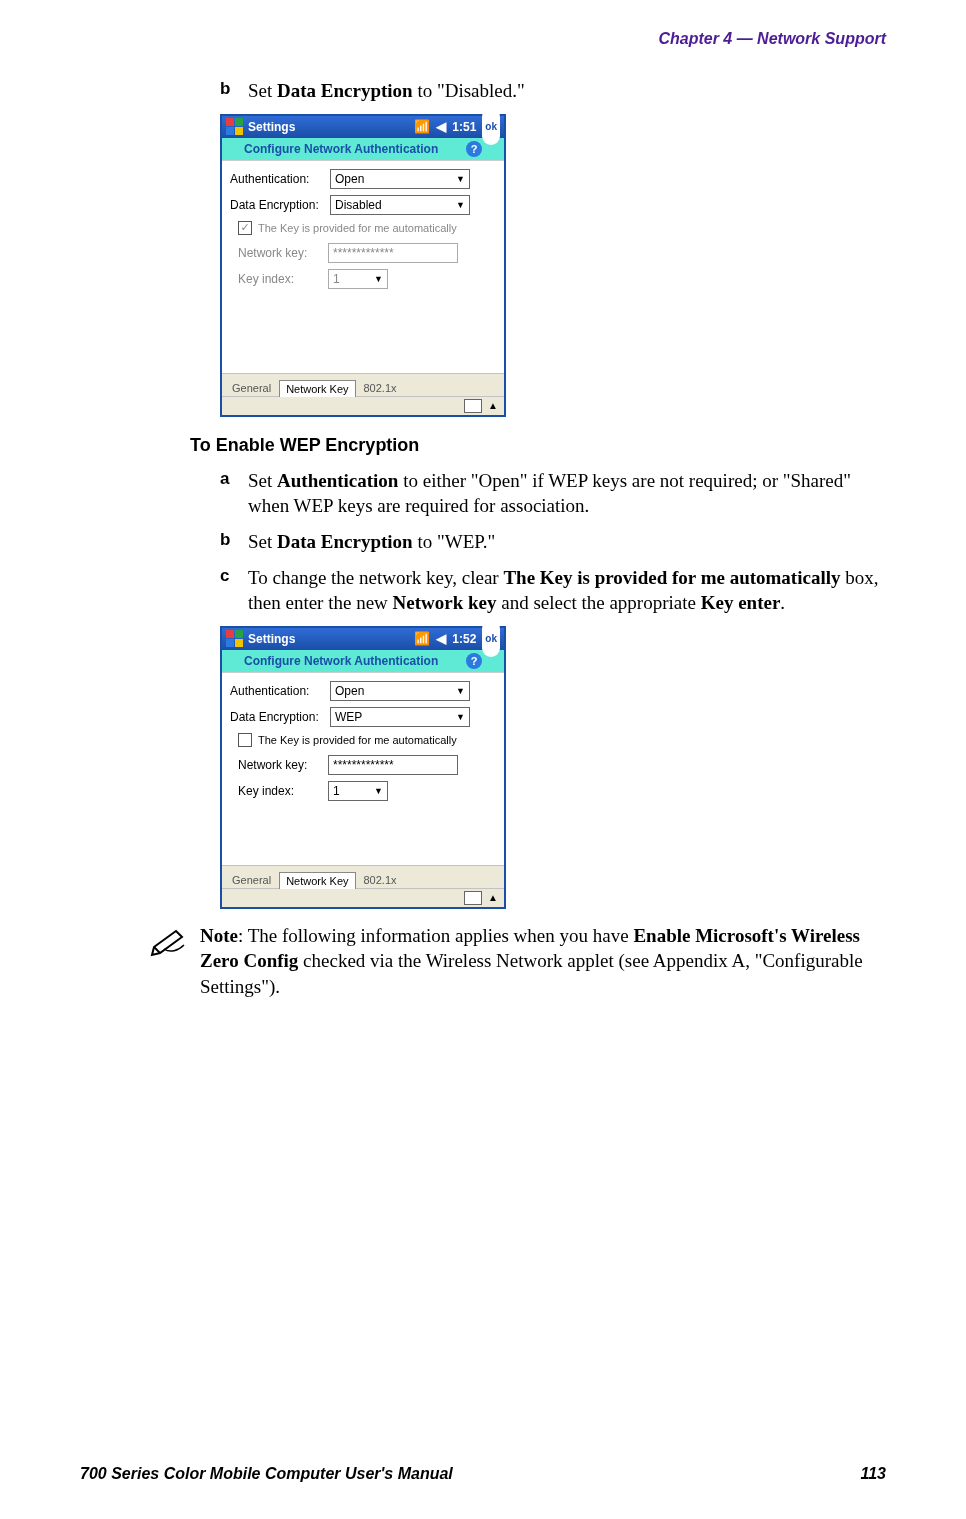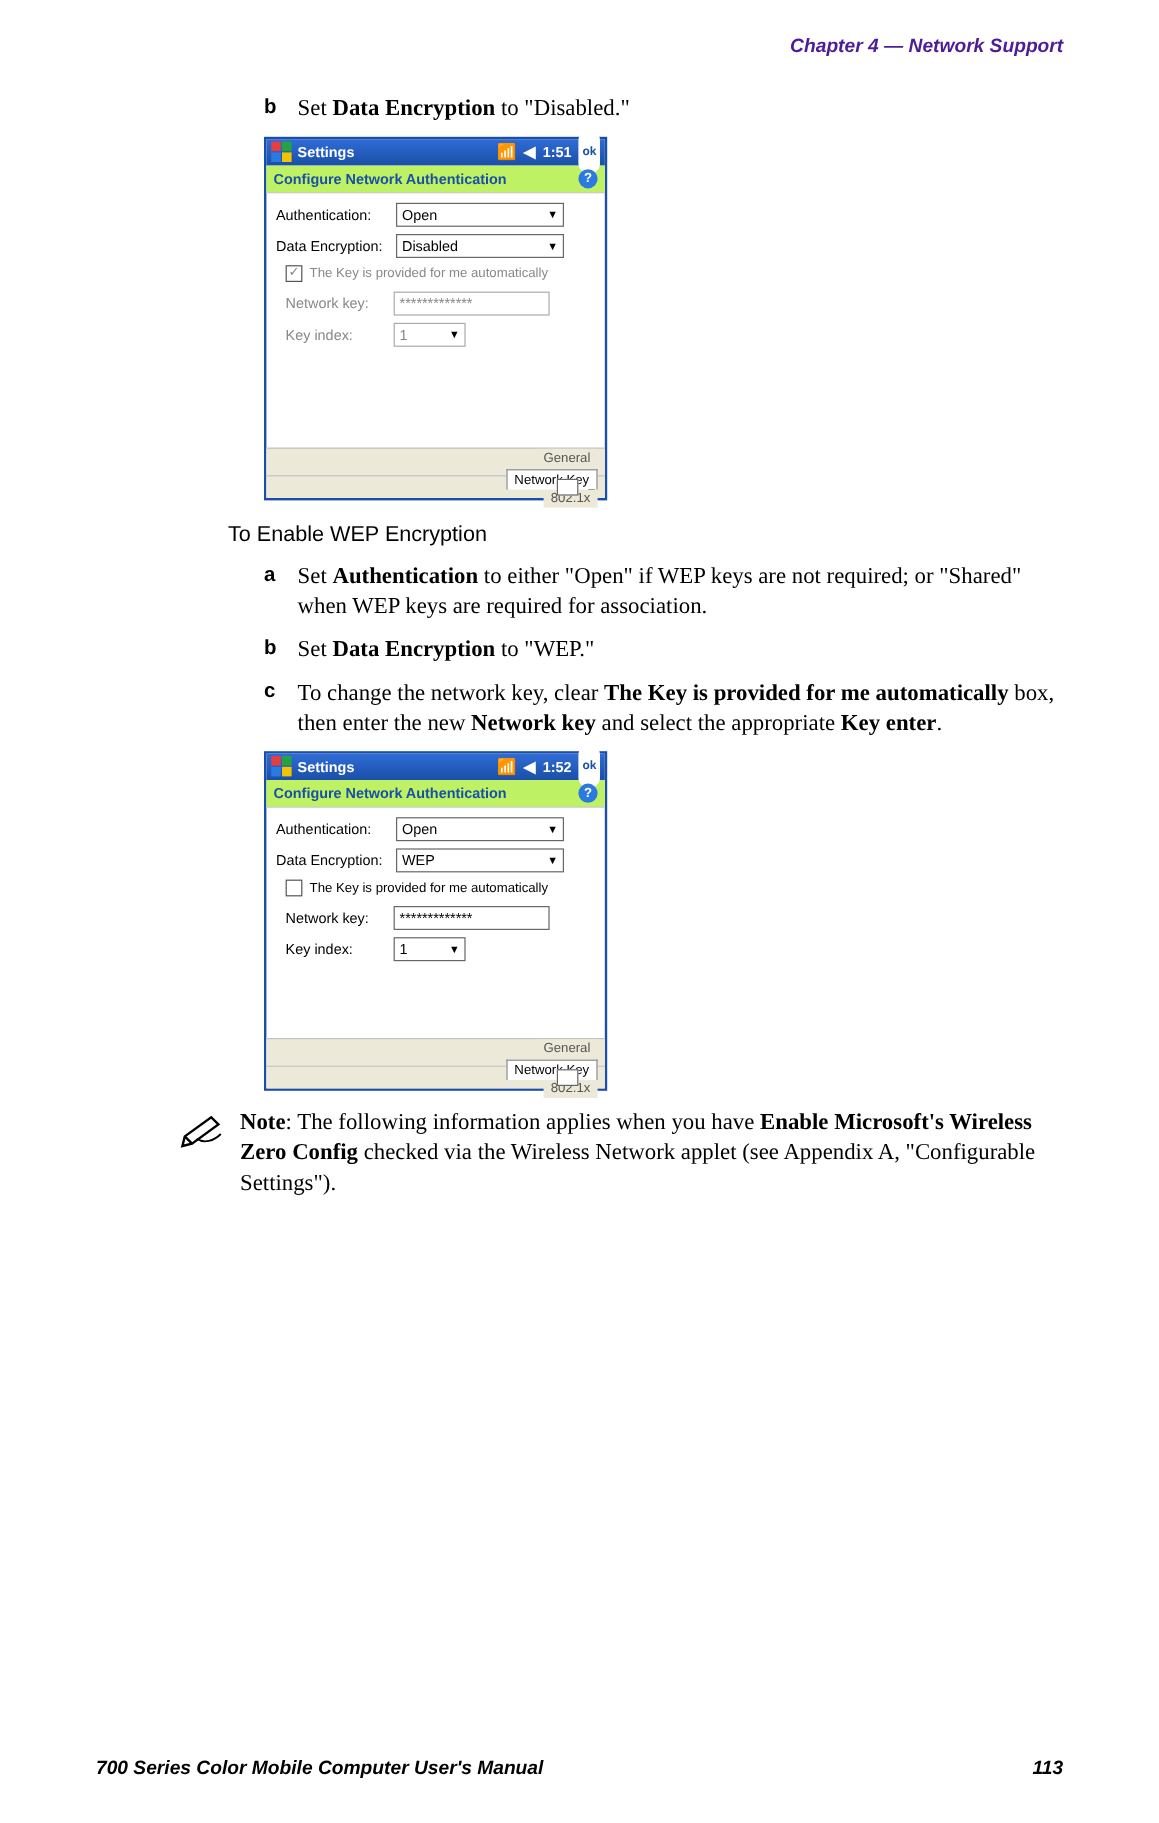--- a/index.html
+++ b/index.html
@@ -46,21 +46,21 @@
     font-size: 17px;
   }
   .list-text {
     flex: 1;
   }
   .bold {
     font-weight: bold;
   }
   .section-heading {
     font-family: Verdana, Geneva, sans-serif;
-    font-weight: normal;
+    font-weight: bold;
     font-size: 18px;
     margin-top: 18px;
     margin-bottom: 12px;
     margin-left: -30px;
   }
   
   .shot {
     width: 282px;
     margin: 8px 0 14px 0;
     font-family: Liberation Sans, sans-serif;
@@ -93,23 +93,23 @@
   .wf1{background:#e53e3e;} .wf2{background:#25a244;} .wf3{background:#2b7ae0;} .wf4{background:#f2c400;}
   .shot-title .title-text { flex:1; }
   .shot-title .icons {
     display: flex; align-items: center; gap: 6px;
   }
   .shot-title .ok-badge {
     background:#fff; color:#1a4fa8; border-radius:9px; padding:11px 3px; font-weight:bold; font-size:10px;
     display:flex; align-items:center; height:15px;
   }
   .shot-subbar {
-    background:#bef264;
+    background:#5eead4;
     border-bottom:1px solid #ccc;
-    padding:3px 6px;
+    padding:3px 22px;
     display:flex;
     align-items:center;
     font-weight:bold;
     color:#1a4fa8;
     font-size:12px;
   }
   .shot-subbar .help {
     margin-left:auto;
     width:16px;height:16px;border-radius:50%;
     background:#2b7ae0;color:#fff;display:flex;align-items:center;justify-content:center;font-size:11px;font-weight:bold;
@@ -134,21 +134,21 @@
   .disabled .combo, .disabled .txt, .disabled .mini-combo { border-color:#aaa; }
   .checkbox-row {
     display:flex; align-items:center; gap:6px; margin:4px 0 8px 8px; font-size:11px;
   }
   .chk {
     width:12px;height:12px;border:1px solid #555;display:flex;align-items:center;justify-content:center;font-size:10px;line-height:10px;background:#fff;
   }
   .chk.checked::after { content:"✓"; font-size:11px; position:relative; top:-1px;}
   .chk.unchecked::after { content:""; }
   .shot-tabs {
-    display:flex; align-items:flex-end; height:22px; background:#ece9d8; border-top:1px solid #c2c2c2; padding:0 4px;flex-direction:column;
+    display:flex; align-items:flex-end; height:22px; background:#ece9d8; border-top:1px solid #c2c2c2; padding:0 4px;
   }
   .tab {
     padding:2px 6px; font-size:11px; background:#ece9d8; color:#555; margin-right:2px;
   }
   .tab.active { background:#fff; color:#000; border:1px solid #888; border-bottom:none; position:relative; top:1px; font-weight:normal;}
   .shot-footer {
     height:18px; background:#ece9d8; border-top:1px solid #c2c2c2; display:flex; justify-content:flex-end; align-items:center; padding-right:6px; gap:6px; font-size:11px;
   }
   .shot-footer .kbd-icon {
     width:16px;height:12px;border:1px solid #666;background:#fff;display:inline-block;position:relative;

